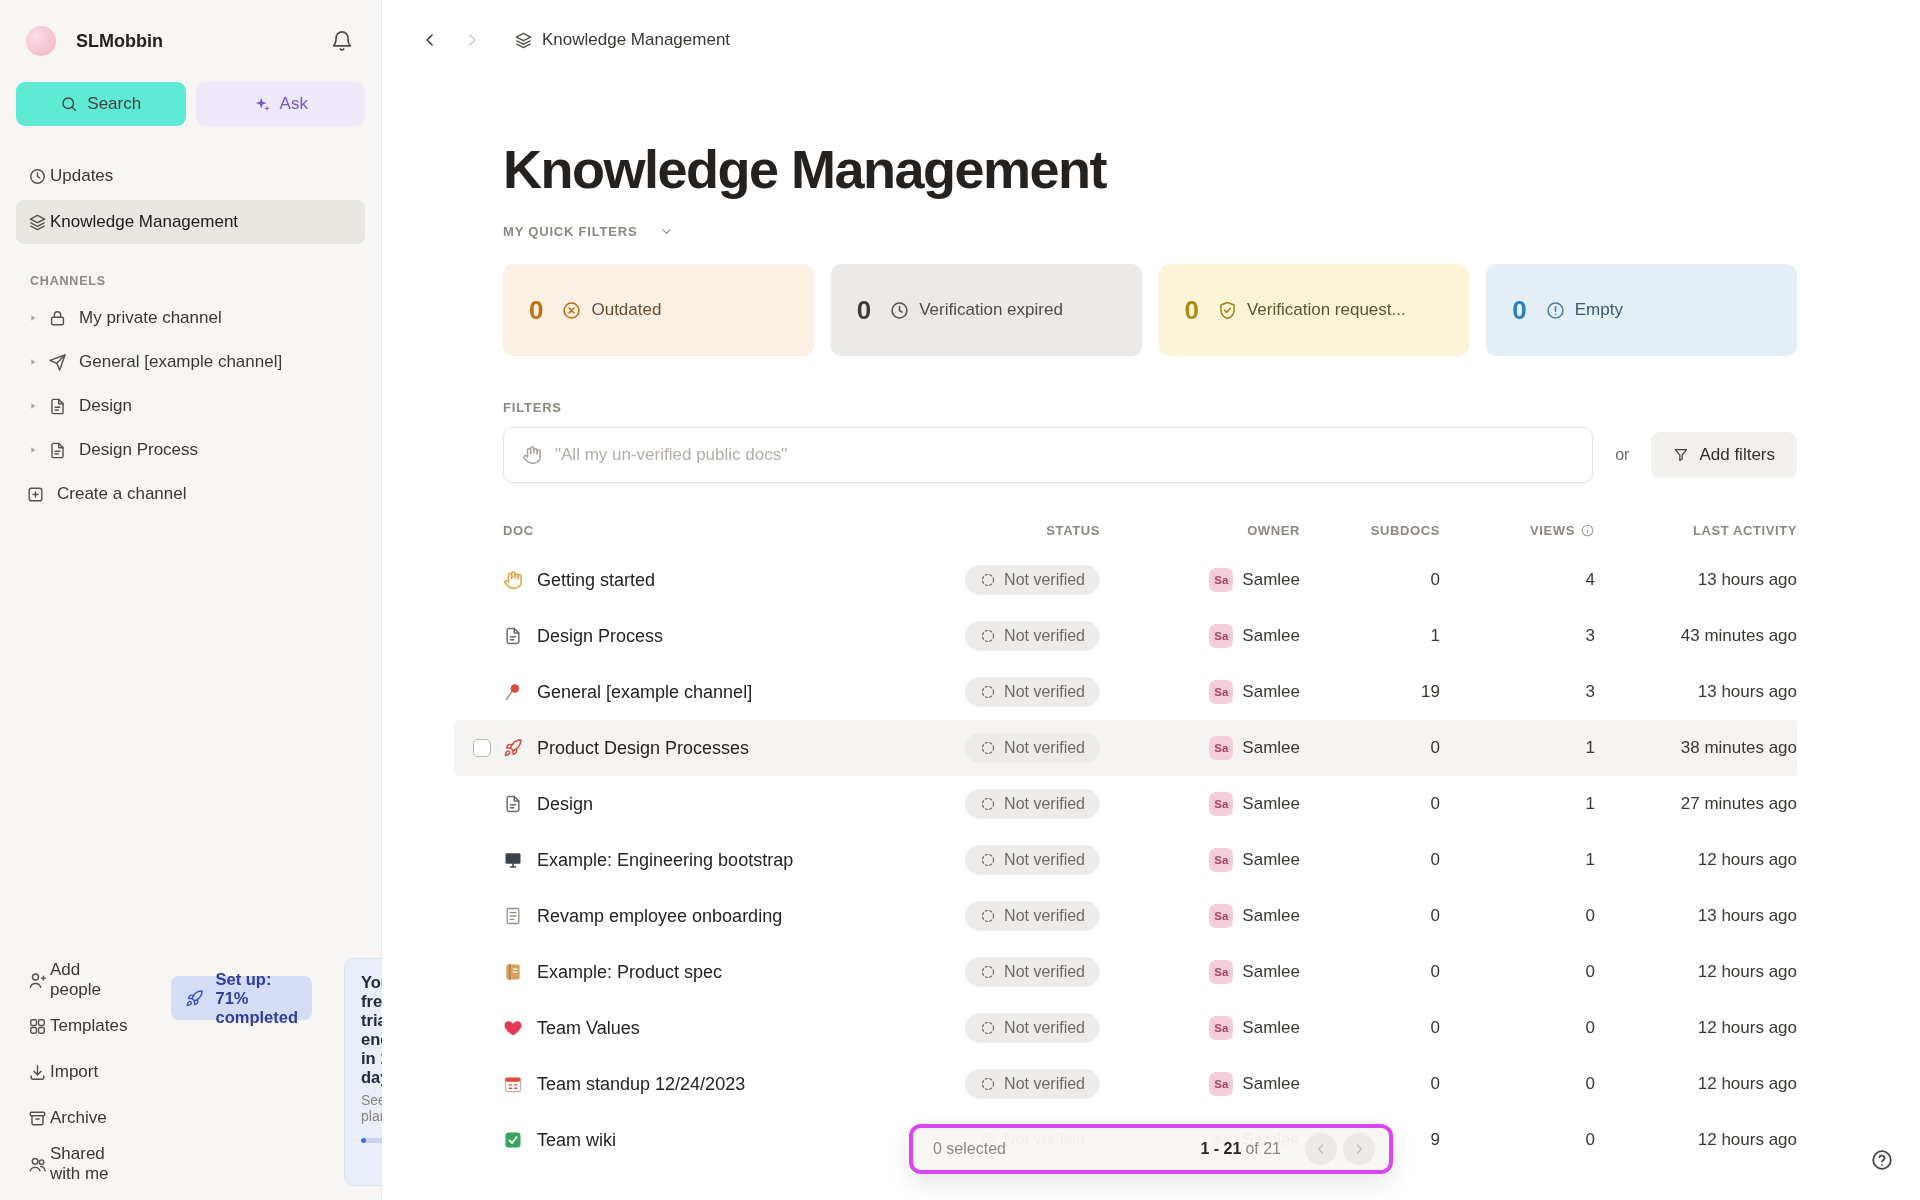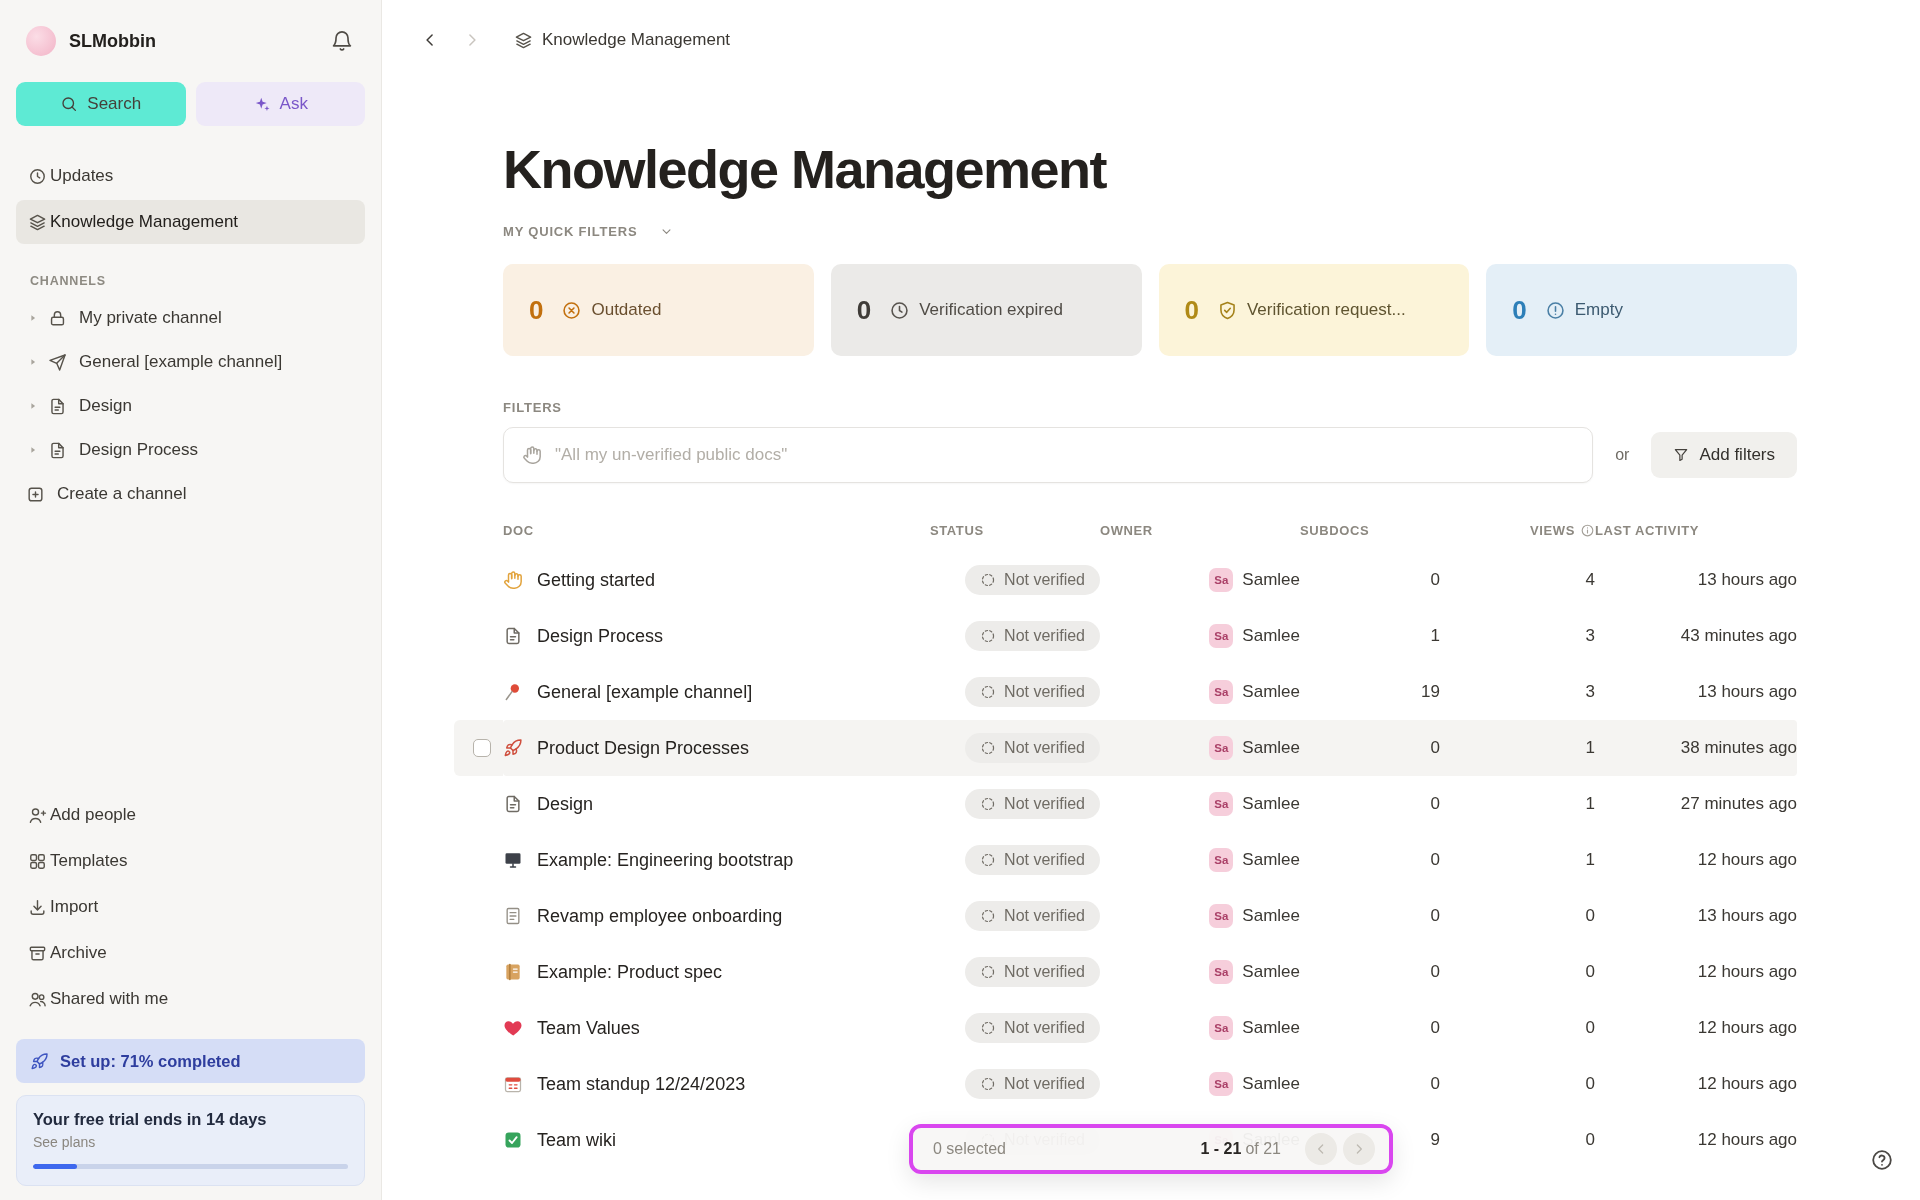--- a/index.html
+++ b/index.html
@@ -6,39 +6,39 @@
   html,body{width:1920px;height:1200px}
   body{font-family:"Liberation Sans","DejaVu Sans",sans-serif;background:#fff;color:#2a2724;overflow:hidden}
   .app{display:flex;width:1920px;height:1200px}
 
   
   .icn{display:inline-flex;flex:0 0 auto}
   .icn svg{width:100%;height:100%;display:block}
 
   
   .sidebar{width:382px;flex:0 0 382px;background:#f7f6f4;border-right:1px solid #eae8e4;display:flex;flex-direction:column}
-  .ws-row{display:flex;align-items:center;gap:13px;padding:26px 28px 20px 26px}
+  .ws-row{display:flex;align-items:center;gap:20px;padding:26px 28px 20px 26px}
   .ws-avatar{width:30px;height:30px;border-radius:50%;background:radial-gradient(circle at 35% 35%,#fbdde6,#f2b3c6);cursor:pointer}
   .ws-name{font-size:18px;font-weight:700;color:#23201d;flex:1}
   .bell-btn{width:22px;height:22px;color:#4f4b45;cursor:pointer}
   .btn-row{display:flex;gap:10px;padding:0 16px;margin-top:6px}
   .btn{height:44px;border-radius:9px;display:flex;align-items:center;justify-content:center;gap:9px;font-size:17px;cursor:pointer;border:none;font-family:inherit}
   .search-btn{flex:1;background:#5eead4;color:#45413b}
   .ask-btn{flex:1;background:#eee9f8;color:#7a57c9;font-weight:500}
   .btn .icn{width:18px;height:18px}
   .nav-block{padding:0 16px;margin-top:28px;display:flex;flex-direction:column;gap:2px}
   .nav-item{height:44px;display:flex;align-items:center;gap:3px;padding:0 12px;border-radius:8px;font-size:17px;color:#3b3833;cursor:pointer}
   .nav-item.active{background:#e9e7e2;color:#23201d;font-weight:500}
   .icon16{width:19px;height:19px;color:#57534b}
   .section-label{margin:30px 0 8px 30px;font-size:12.5px;font-weight:700;letter-spacing:.8px;color:#8d8a82}
   .channel-item{height:44px;display:flex;align-items:center;padding:0 10px;border-radius:8px;font-size:17px;color:#3b3833;cursor:pointer;margin:0 16px}
   .caret{width:14px;height:14px;color:#a9a59d;margin-right:8px}
   .ch-icon{width:19px;height:19px;color:#57534b;margin-right:12px}
   .ch-label{white-space:nowrap;overflow:hidden;text-overflow:ellipsis}
-  .sidebar-bottom{margin-top:auto;padding-bottom:14px;display:flex;flex-direction:column}
+  .sidebar-bottom{margin-top:auto;padding-bottom:14px;display:flex;}
   .setup-banner{margin:18px 16px 12px;height:44px;background:#d5ddf6;border-radius:8px;display:flex;align-items:center;gap:11px;padding:0 14px;color:#2e3d9e;font-size:16.5px;font-weight:600;cursor:pointer}
   .banner-icon{width:19px;height:19px;color:#3f55c0}
   .trial-card{margin:0 16px;background:#e9eef9;border:1px solid #dbe2f2;border-radius:10px;padding:14px 16px 16px}
   .trial-title{font-size:16.5px;font-weight:600;color:#222a3e}
   .trial-link{font-size:14px;color:#8a867f;margin-top:5px;cursor:pointer}
   .trial-track{margin-top:14px;height:5px;border-radius:3px;background:#c9d3ea;overflow:hidden}
   .trial-fill{height:100%;border-radius:3px;background:#3e68ee}
 
   
   .main{flex:1;display:flex;flex-direction:column;position:relative;overflow:hidden;background:#fff}
@@ -64,21 +64,21 @@
   .filter-input{flex:1;border:none;outline:none;font-size:17px;font-family:inherit;color:#3b3833;background:transparent}
   .filter-input::placeholder{color:#b2aea7}
   .or-label{margin:0 22px;font-size:16px;color:#6f6b64}
   .add-filters-btn{height:46px;border:none;background:#f1f0ed;border-radius:9px;display:flex;align-items:center;gap:10px;padding:0 22px;font-size:17px;font-family:inherit;color:#34312d;font-weight:500;cursor:pointer}
   .funnel{width:16px;height:16px;color:#44413c}
 
   
   .t-grid{display:grid;grid-template-columns:1fr 170px 200px 140px 155px 202px;align-items:center}
   .t-header{margin-top:40px;margin-bottom:14px}
   .th{font-size:13px;font-weight:700;letter-spacing:.6px;color:#8c8880}
-  .th-right{}
+  .th-right{text-align:right}
   .th-views{display:flex;align-items:center;justify-content:flex-end;gap:5px}
   .th-info{width:15px;height:15px;color:#a5a19a;cursor:pointer}
   .t-row{height:56px;position:relative;cursor:pointer}
   .t-row.hovered{background:#f5f4f2;border-radius:4px}
   .t-row.hovered::before{content:"";position:absolute;left:-49px;top:0;bottom:0;width:49px;background:#f5f4f2;border-radius:6px 0 0 6px}
   .row-checkbox{position:absolute;left:-30px;top:50%;transform:translateY(-50%);width:18px;height:18px;border:1.5px solid #b7b3ab;border-radius:5px;background:#fff;cursor:pointer}
   .cell-doc{display:flex;align-items:center;gap:14px;min-width:0}
   .doc-icon{width:20px;height:20px}
   .doc-title{font-size:18px;color:#262320;font-weight:500;white-space:nowrap;overflow:hidden;text-overflow:ellipsis}
   .cell-status{display:flex;justify-content:flex-end}

